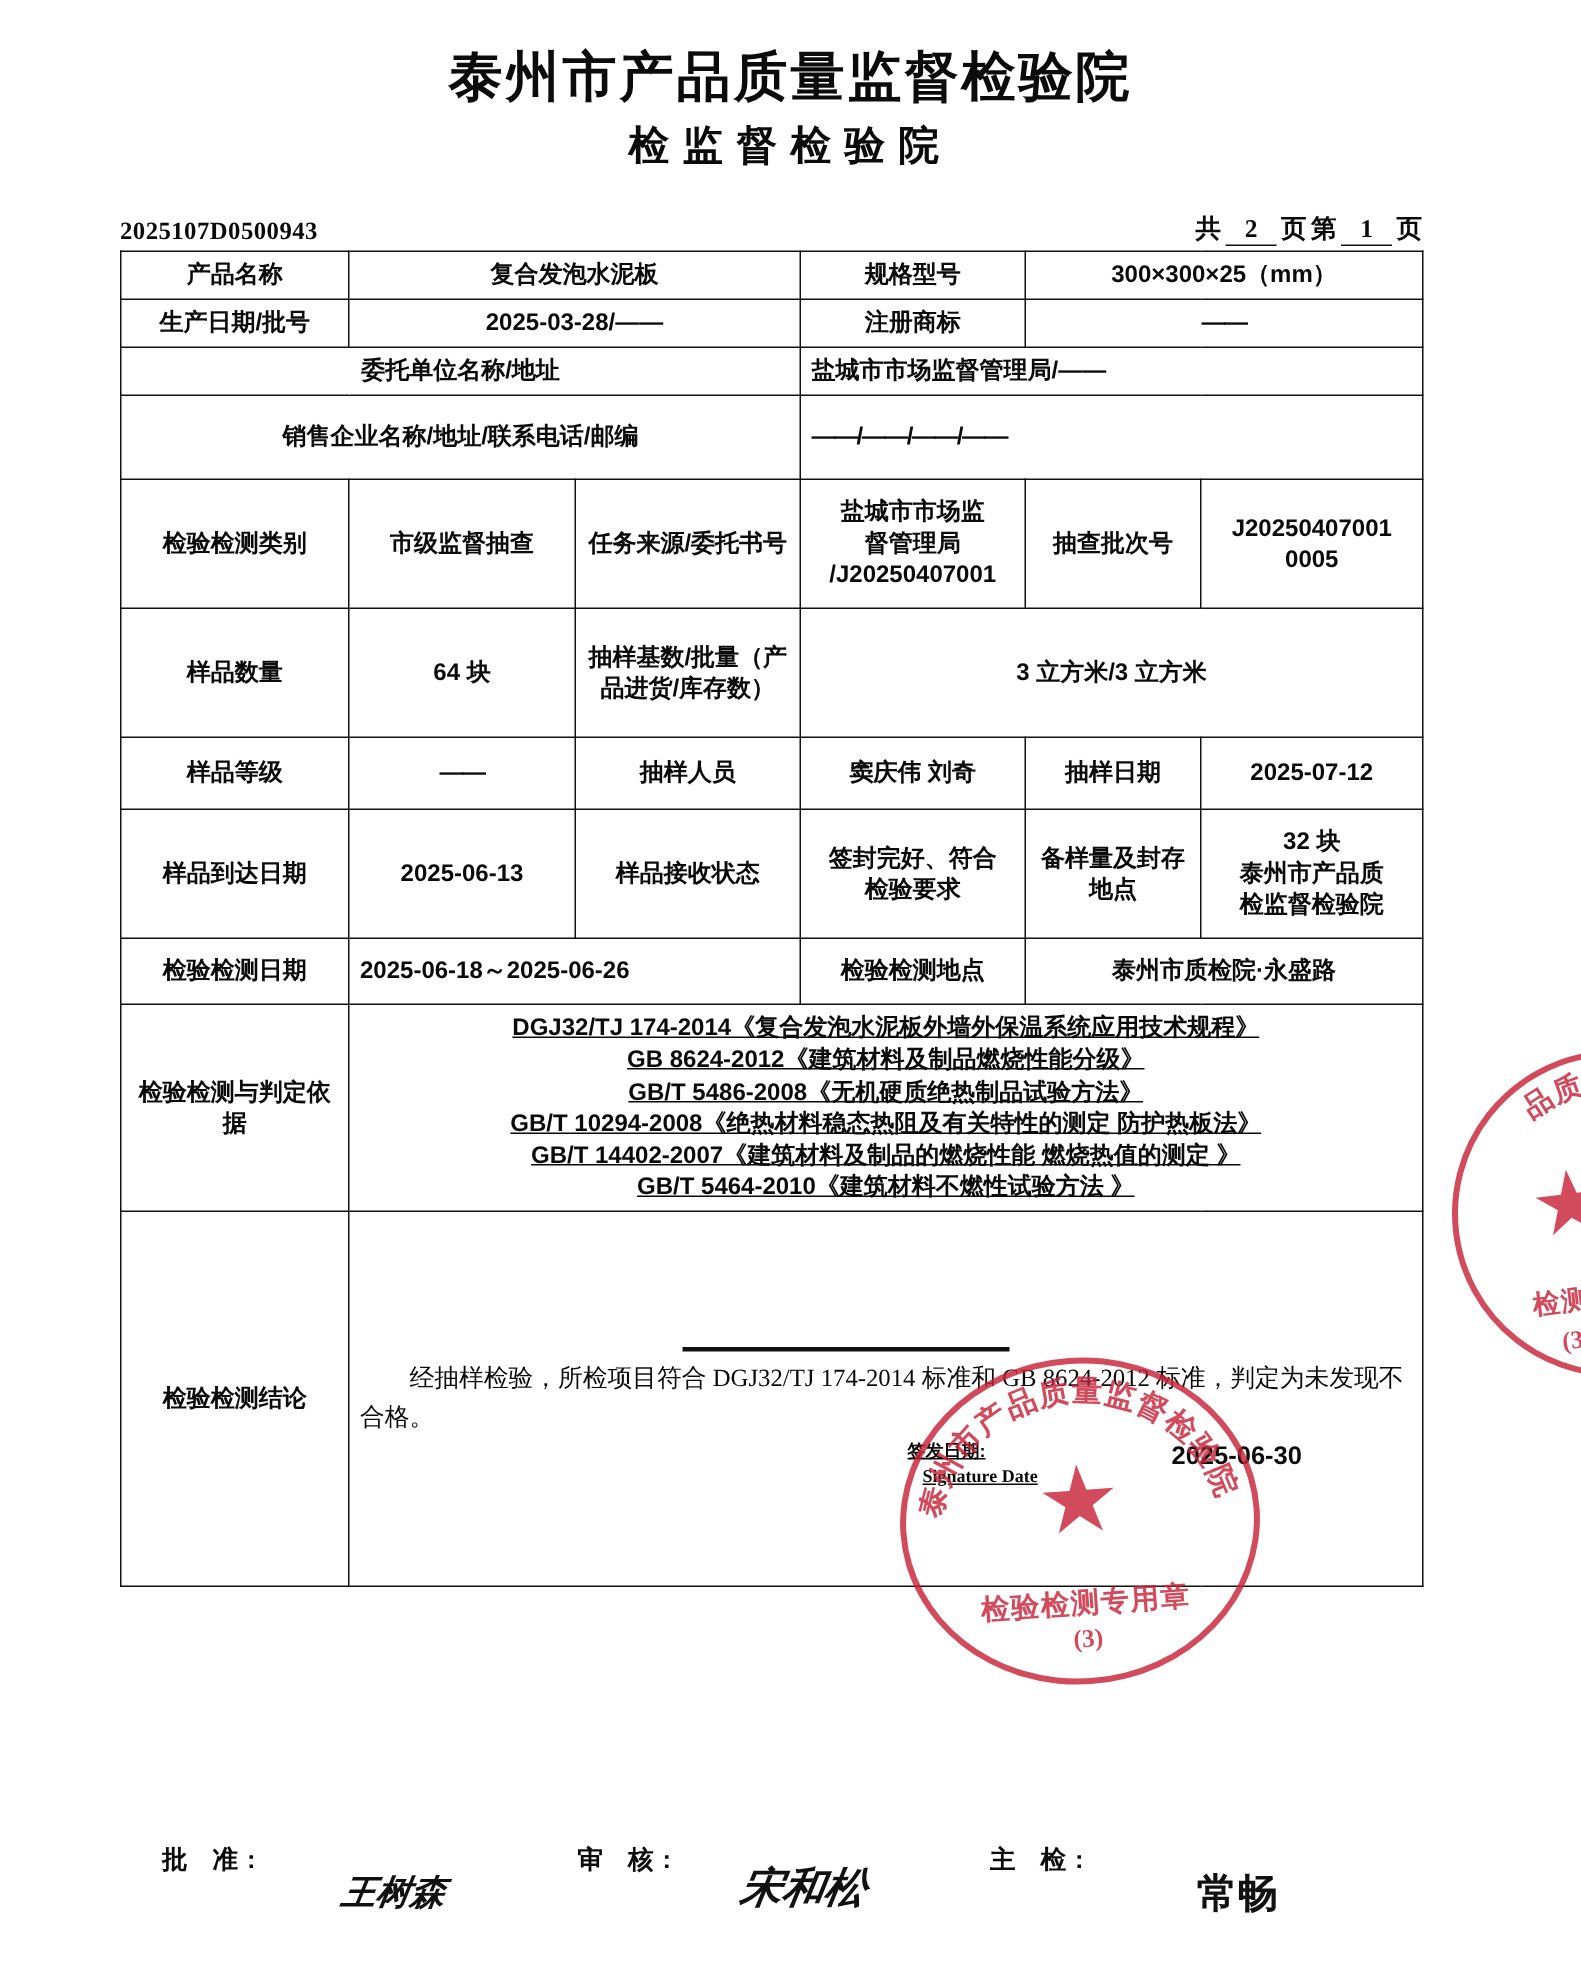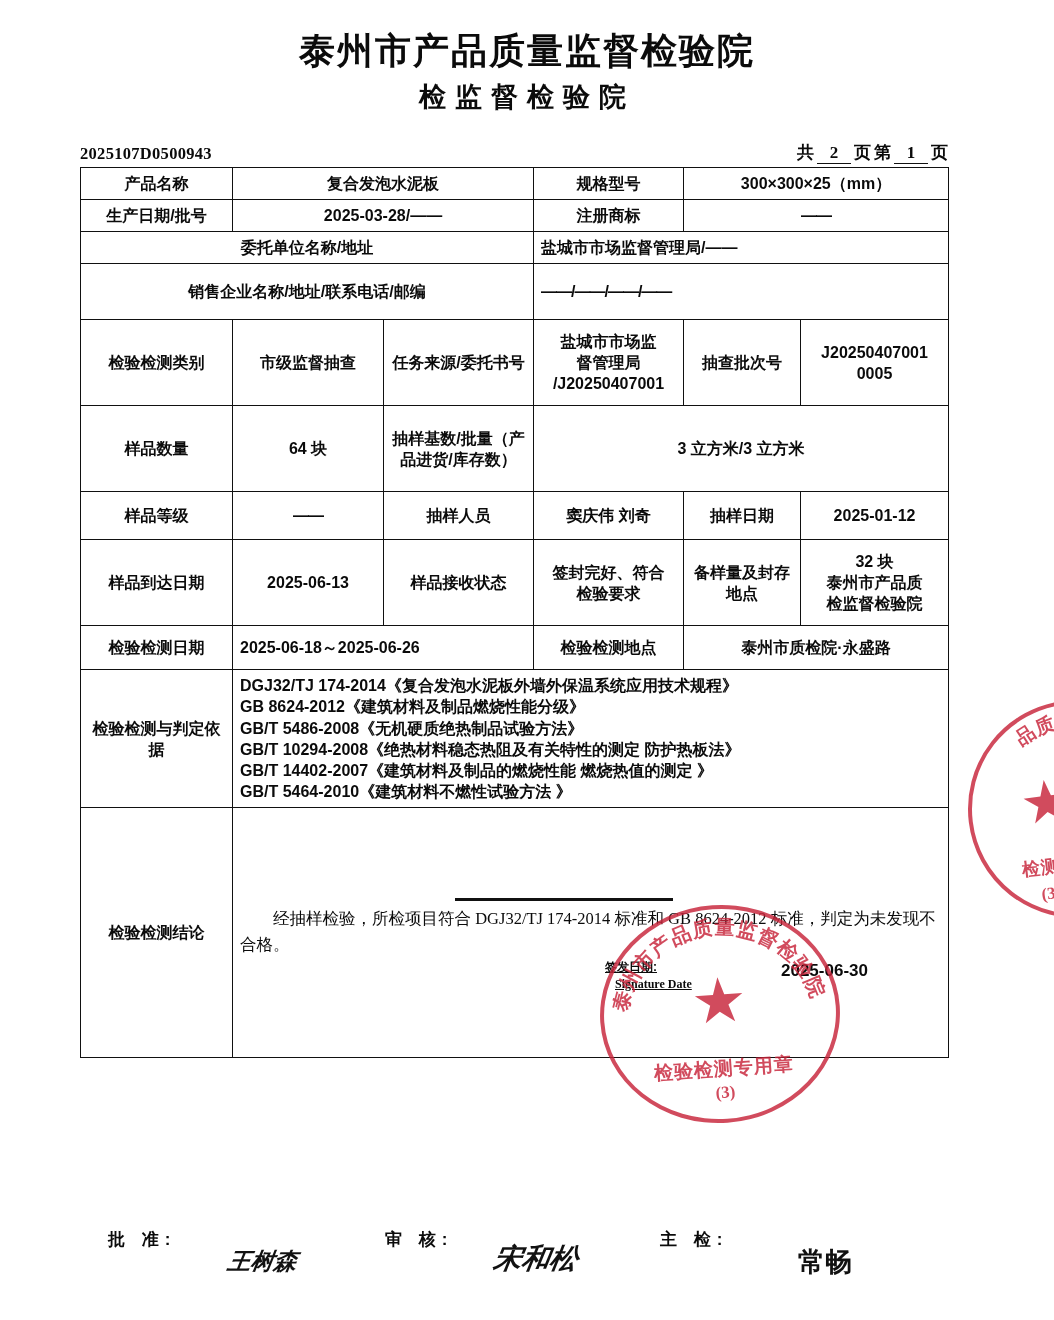--- a/index.html
+++ b/index.html
@@ -87,24 +87,25 @@
   td.lbl { text-align: center; }
   td.lbl-left { text-align: center; padding-left: 10px; }
   td.val { text-align: center; }
   td.val-left { text-align: left; padding-left: 12px; }
   td.tall { height: 86px; }
 
   .dash { letter-spacing: -1px; }
 
   
   td.basis-body {
-    text-align: left;
+    text-align: center;
     padding: 7px 10px 7px 12px;
     line-height: 1.42;
     font-size: 15.5px;
+    text-decoration: underline;
   }
   .std-line { white-space: nowrap; }
 
   
   td.concl-body {
     text-align: left;
     vertical-align: top;
     padding: 12px 14px 8px 14px;
     position: relative;
     height: 250px;
@@ -336,21 +337,21 @@
         <td class="lbl-left">抽样基数/批量（产品进货/库存数）</td>
         <td class="val" colspan="3">3 立方米/3 立方米</td>
       </tr>
 
       <tr>
         <td class="lbl-left" style="height:48px">样品等级</td>
         <td class="val dash">——</td>
         <td class="lbl">抽样人员</td>
         <td class="val">窦庆伟 刘奇</td>
         <td class="lbl">抽样日期</td>
-        <td class="val">2025-01-12</td>
+        <td class="val">2025-07-12</td>
       </tr>
 
       <tr>
         <td class="lbl-left tall">样品到达日期</td>
         <td class="val">2025-06-13</td>
         <td class="lbl">样品接收状态</td>
         <td class="val">
           <div>签封完好、符合</div>
           <div>检验要求</div>
         </td>

